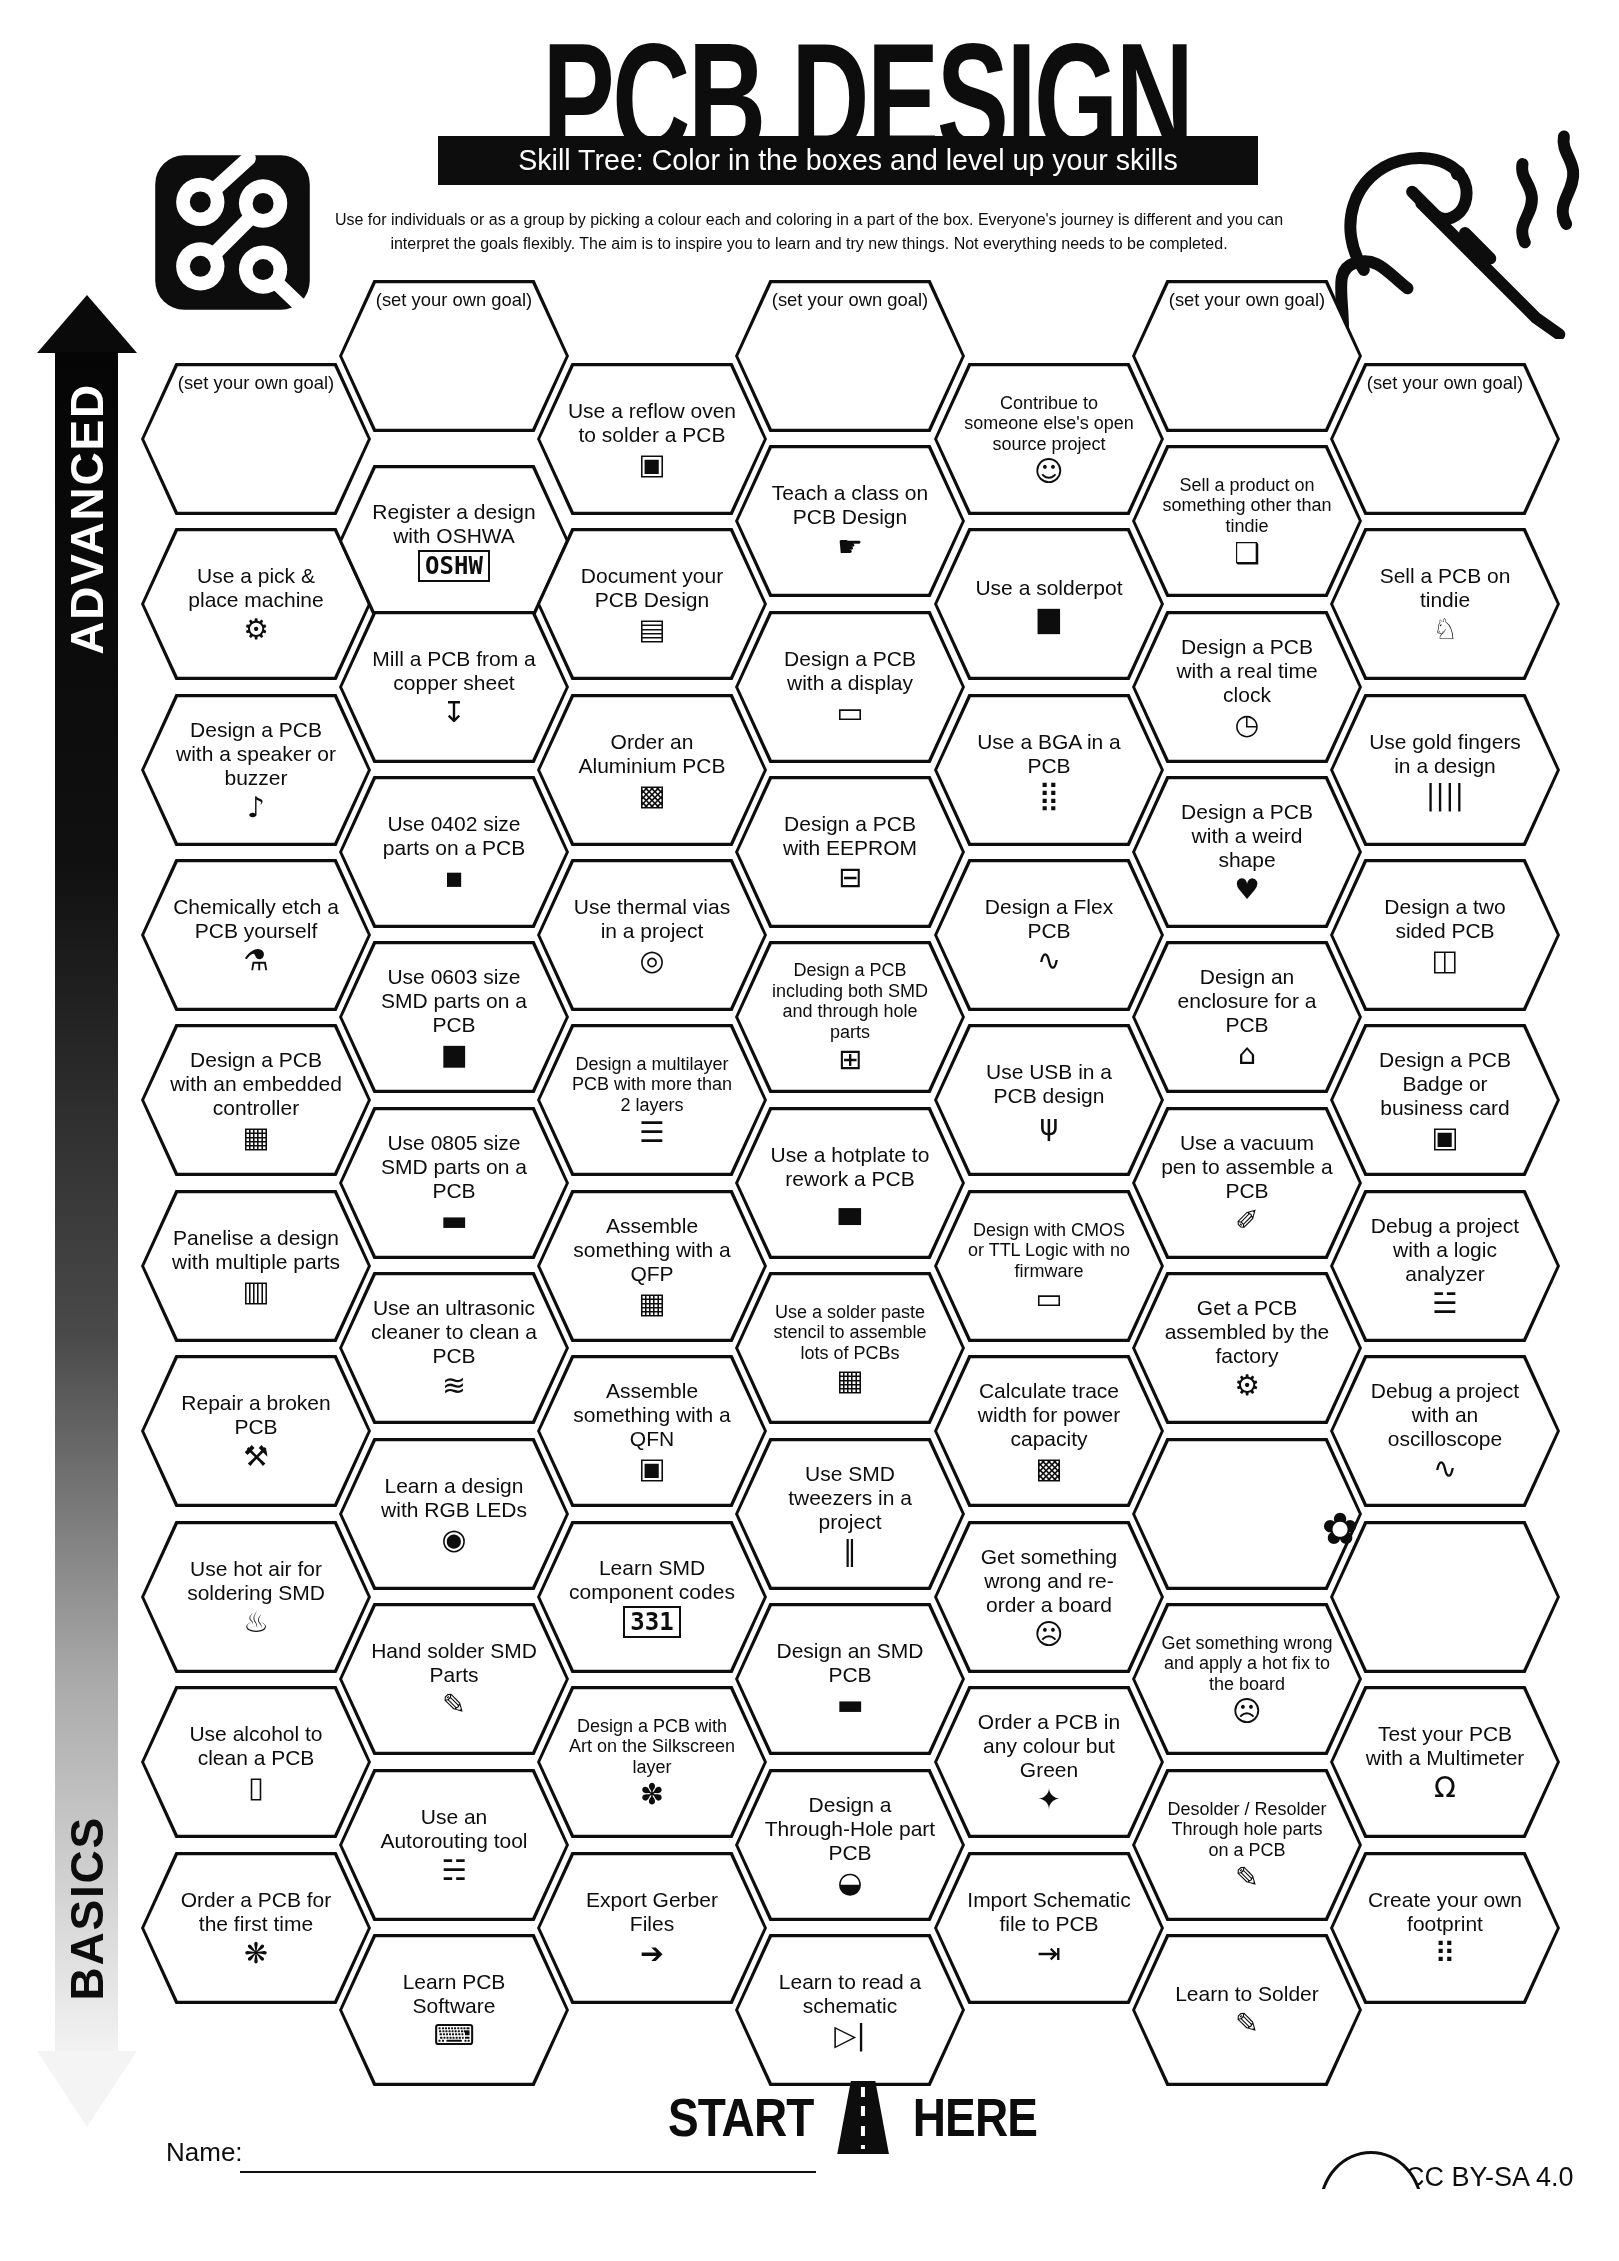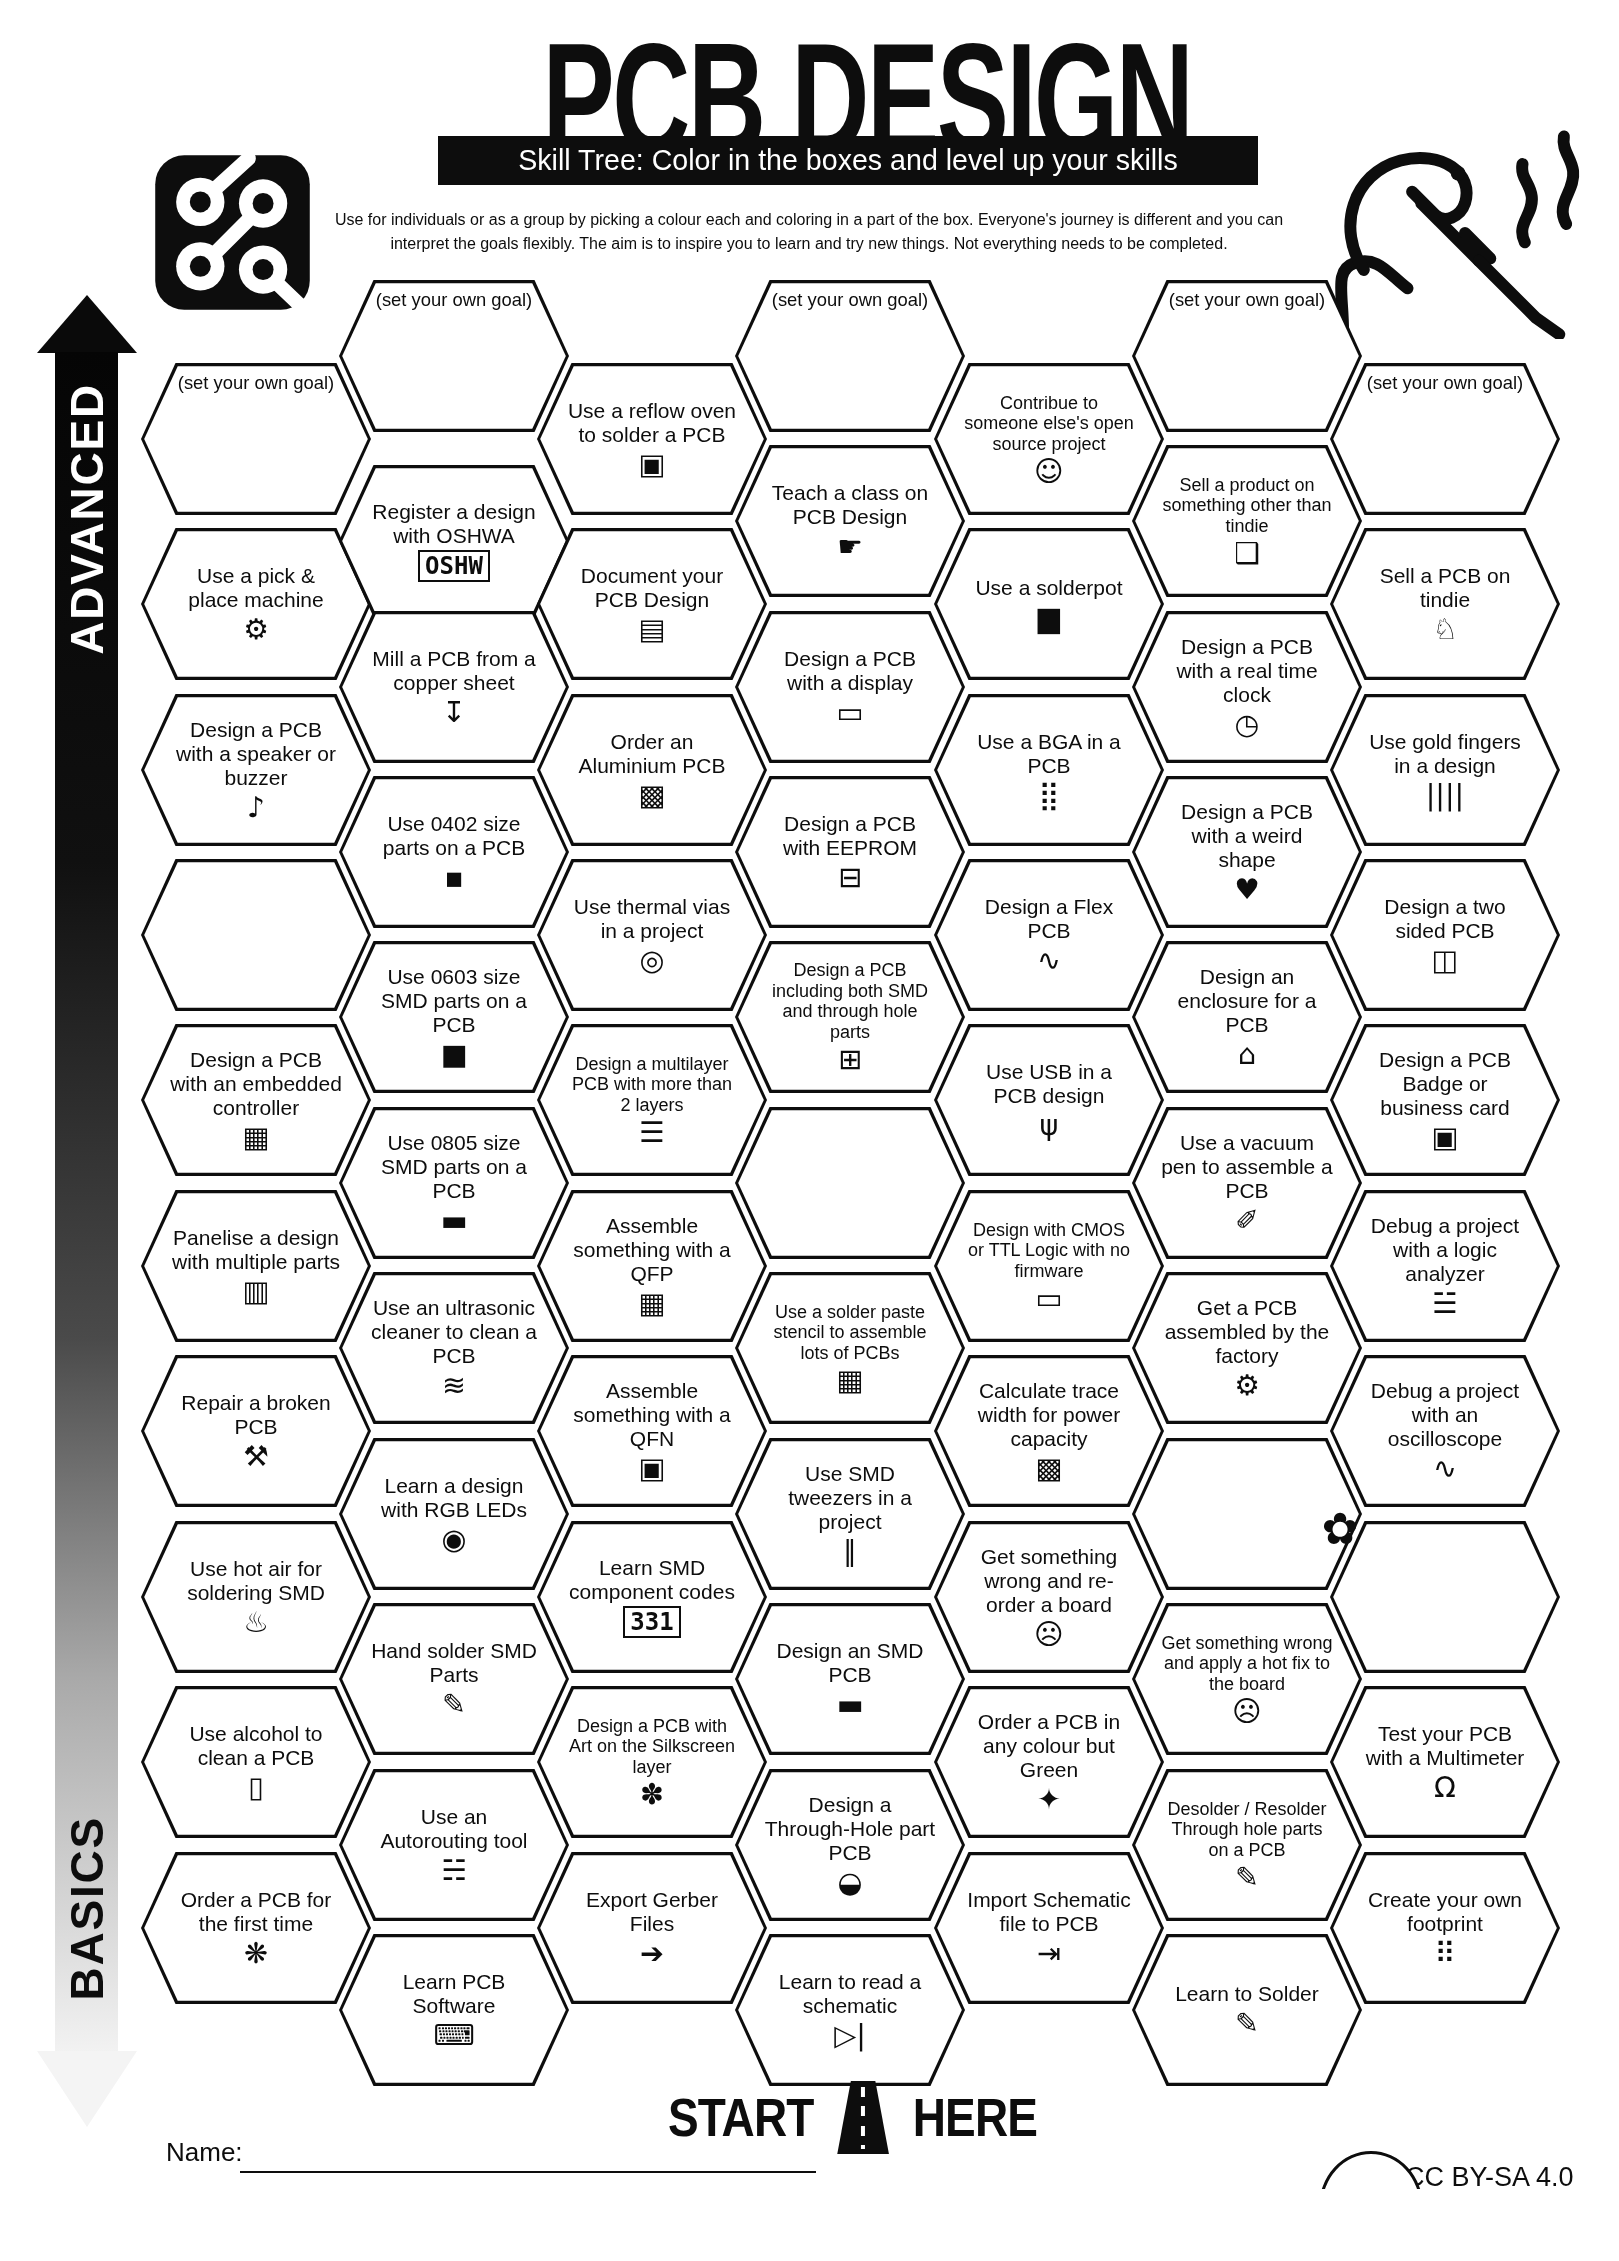--- a/index.html
+++ b/index.html
@@ -142,20 +142,24 @@
         <div class="hex-border"></div>
         <div class="hex-fill"></div>
         <div class="hex-content">
           <div class="hex-label">Design a PCB with a speaker or buzzer</div>
           <span class="hex-icon">♪</span>
         </div>
       </div>
       <div class="hex" style="left: 141px; top: 859px;">
         <div class="hex-border"></div>
         <div class="hex-fill"></div>
+        <div class="hex-content">
+          <div class="hex-label">Chemically etch a PCB yourself</div>
+          <span class="hex-icon">⚗</span>
+        </div>
       </div>
       <div class="hex" style="left: 141px; top: 1024px;">
         <div class="hex-border"></div>
         <div class="hex-fill"></div>
         <div class="hex-content">
           <div class="hex-label">Design a PCB with an embedded controller</div>
           <span class="hex-icon">▦</span>
         </div>
       </div>
       <div class="hex" style="left: 141px; top: 1190px;">
@@ -400,20 +404,24 @@
         <div class="hex-border"></div>
         <div class="hex-fill"></div>
         <div class="hex-content">
           <div class="hex-label small">Design a PCB including both SMD and through hole parts</div>
           <span class="hex-icon">⊞</span>
         </div>
       </div>
       <div class="hex" style="left: 735px; top: 1107px;">
         <div class="hex-border"></div>
         <div class="hex-fill"></div>
+        <div class="hex-content">
+          <div class="hex-label">Use a hotplate to rework a PCB</div>
+          <span class="hex-icon">▄</span>
+        </div>
       </div>
       <div class="hex" style="left: 735px; top: 1272px;">
         <div class="hex-border"></div>
         <div class="hex-fill"></div>
         <div class="hex-content">
           <div class="hex-label small">Use a solder paste stencil to assemble lots of PCBs</div>
           <span class="hex-icon">▦</span>
         </div>
       </div>
       <div class="hex" style="left: 735px; top: 1438px;">

